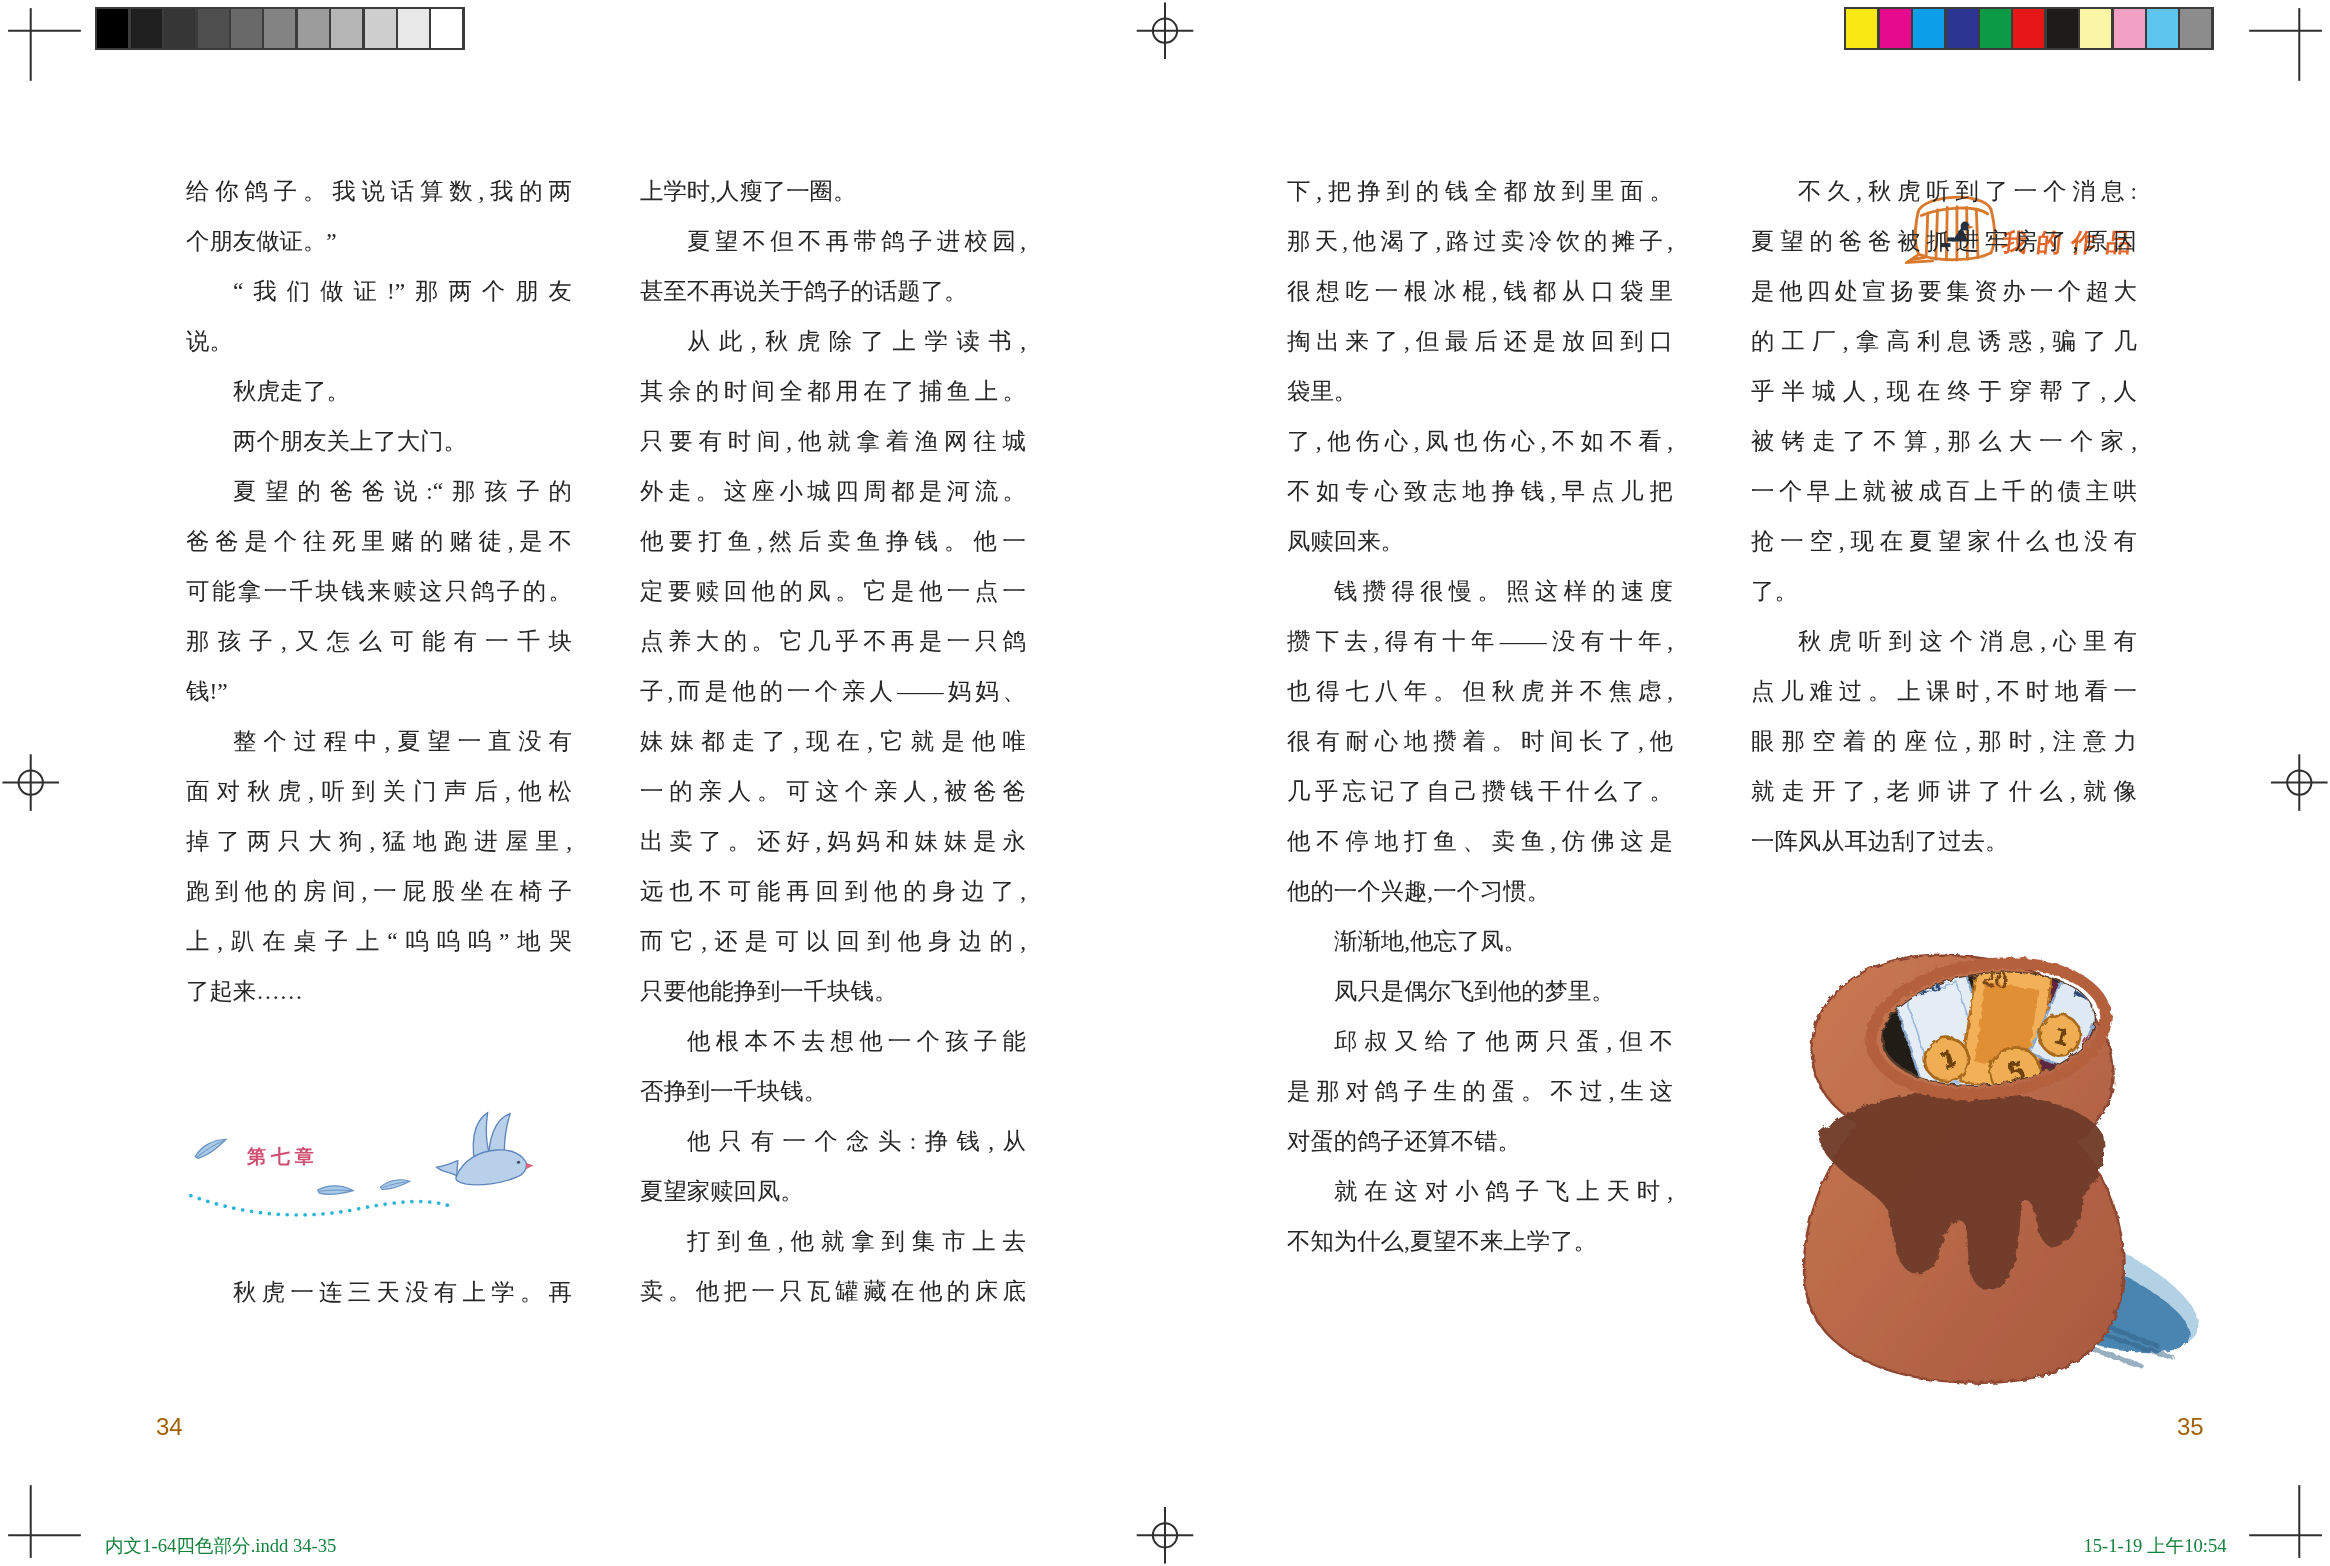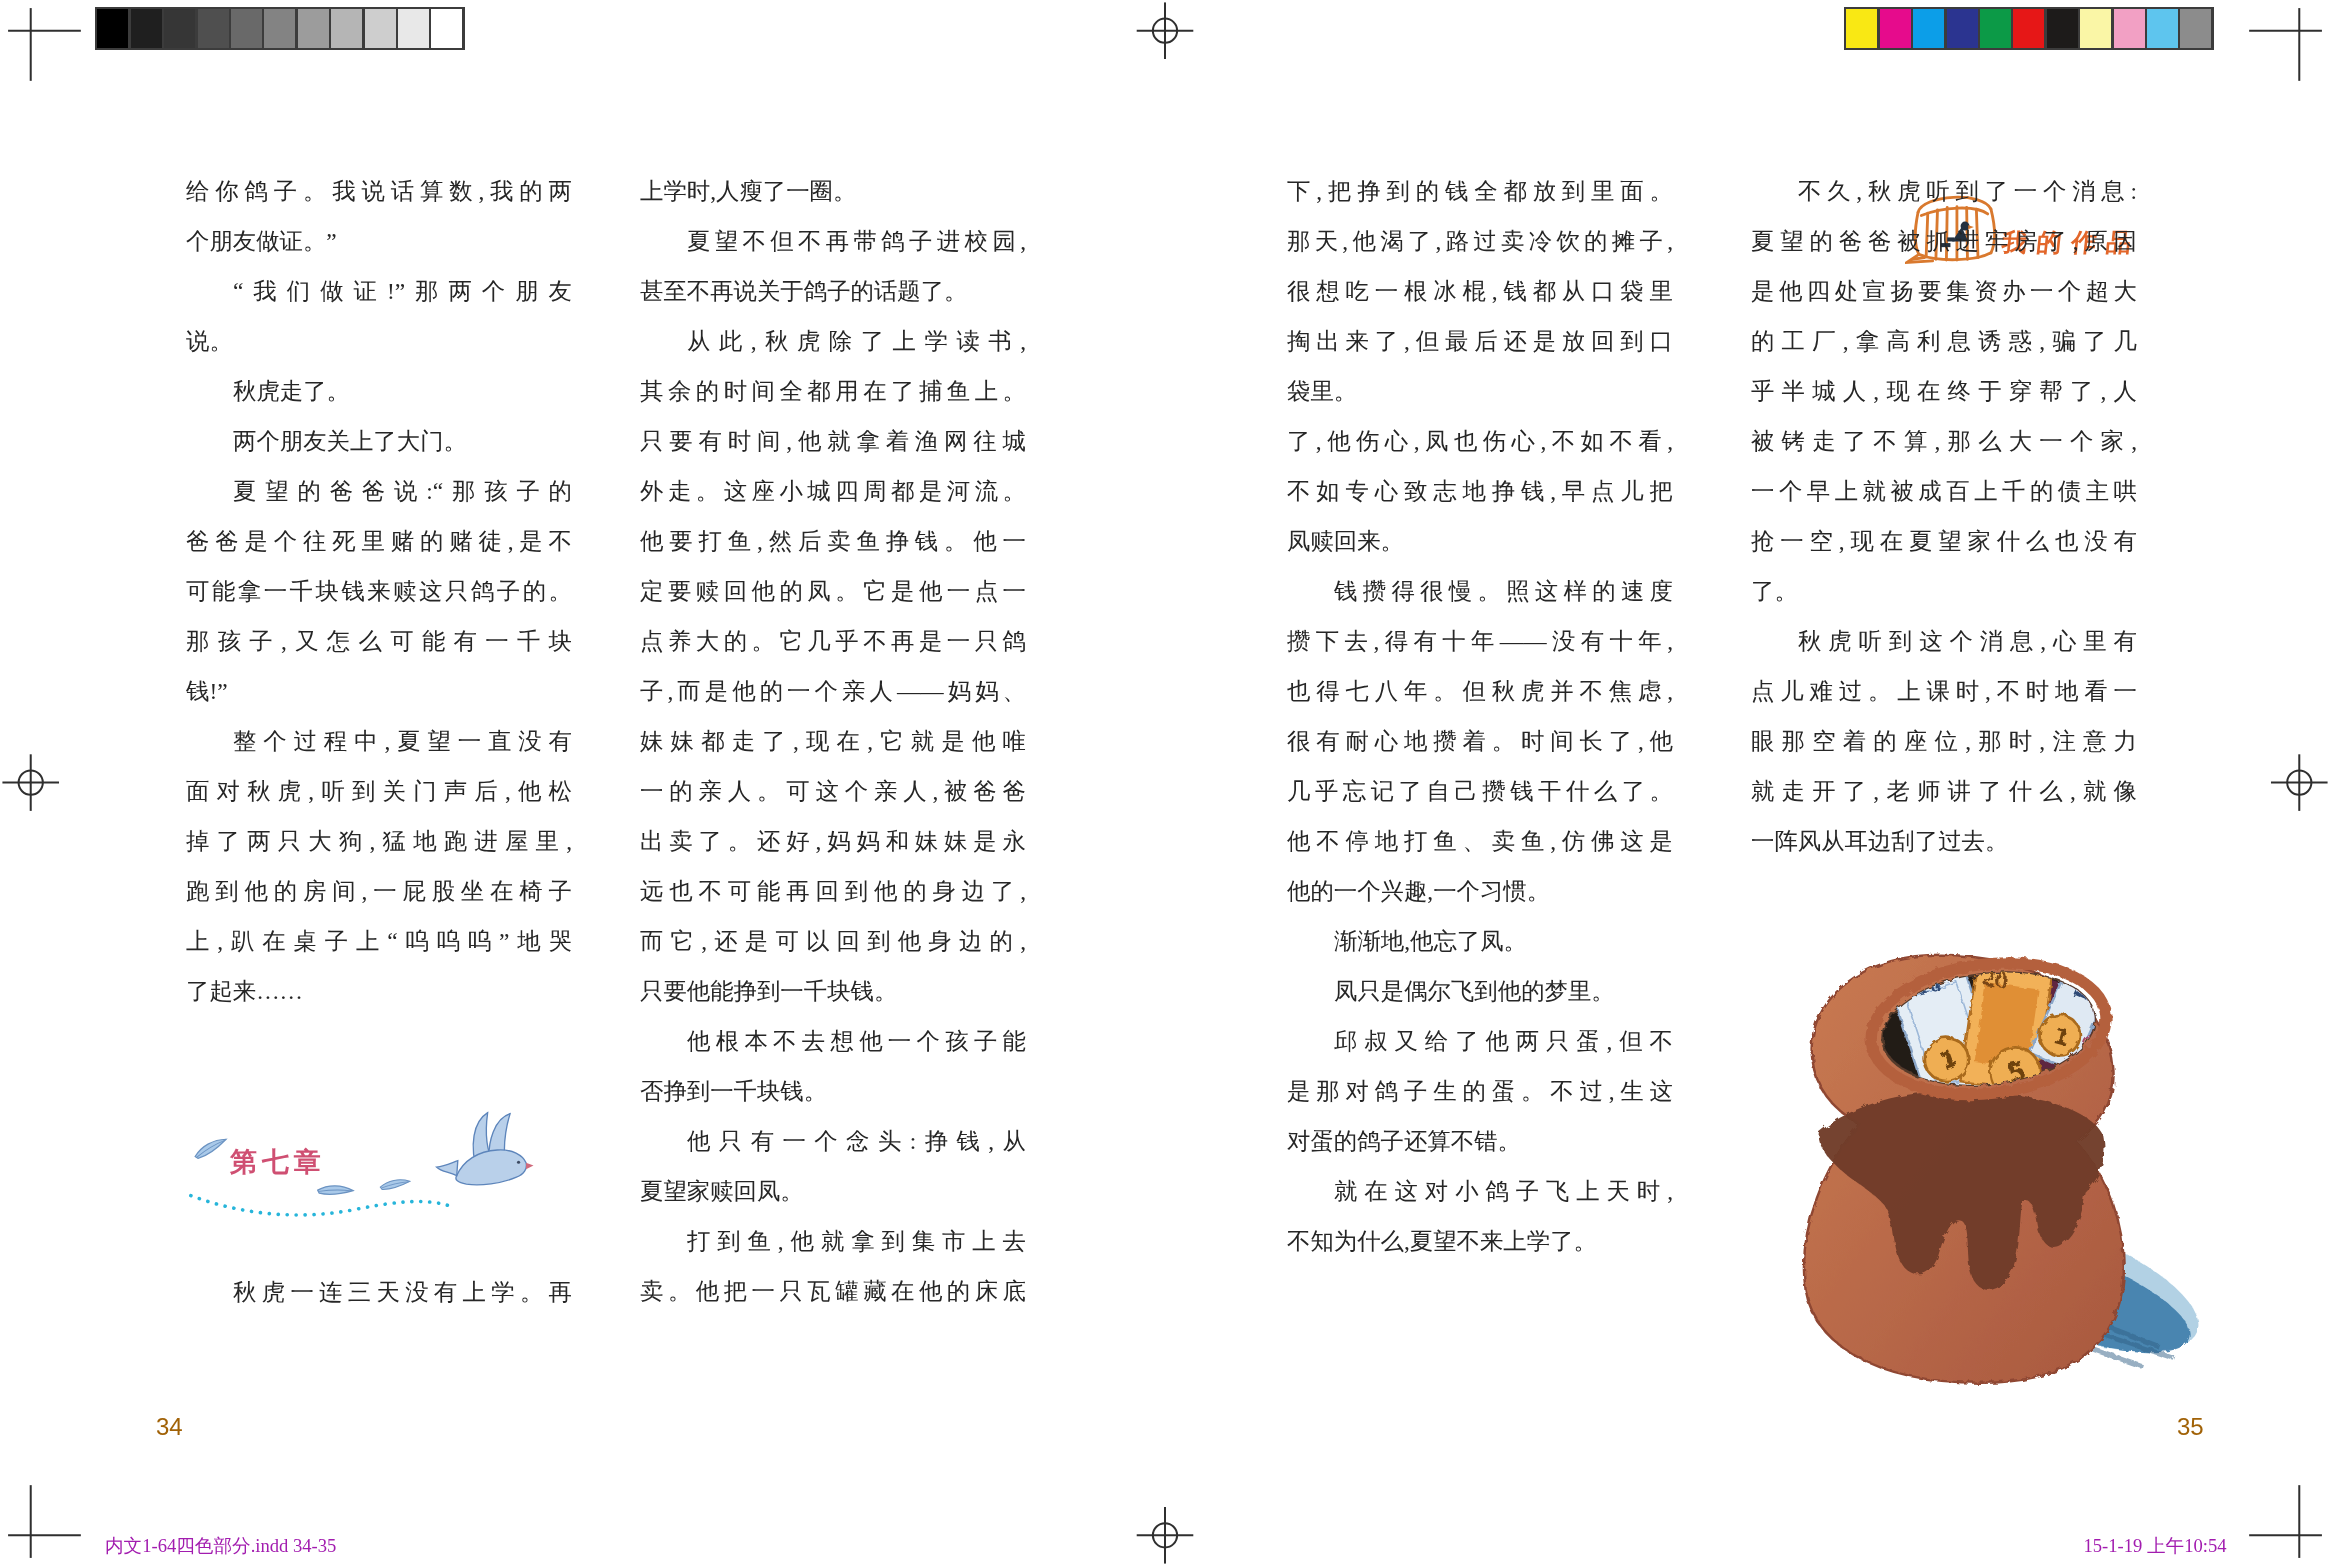--- a/index.html
+++ b/index.html
@@ -23,37 +23,37 @@
   .line.end{text-align-last:left;}
   .line.indent{text-indent:47px;}
   .col-l1{left:186px;}
   .col-l2{left:640px;}
   .col-r1{left:1287px;}
   .col-r2{left:1751px;}
 
   
   .chapter-block{position:relative;height:251px;width:386px;}
   .chapter-art{position:absolute;left:0;top:0;}
-  .chapter-title{position:absolute;left:44px;top:128px;font-size:27px;font-weight:600;
+  .chapter-title{position:absolute;left:61px;top:128px;font-size:19px;font-weight:600;
                  color:#cf4f72;letter-spacing:4.9px;}
 
   
   .logo-cage{position:absolute;left:1905px;top:188px;}
   .logo-label{position:absolute;left:2002px;top:226px;font-size:25px;font-weight:bold;
               color:#e2662a;letter-spacing:9.7px;transform:skewX(-6deg);}
 
   
   .pot{position:absolute;left:1738px;top:938px;}
 
   
   .pgnum{position:absolute;top:1413px;font-size:24px;color:#a16207;
          font-family:"Liberation Sans","DejaVu Sans",sans-serif;}
   .pgnum-left{left:156px;}
   .pgnum-right{left:2177px;}
-  .footer{position:absolute;top:1533px;font-size:18.6px;color:#a21caf;}
+  .footer{position:absolute;top:1533px;font-size:18.6px;color:#15803d;}
   .footer-left{left:105px;}
   .footer-right{left:2054px;width:202px;text-align:center;}
 </style>
 </head>
 <body>
 
 <div class="sheet">
 
   <div class="calbar graybar">
       <div class="swatch" style="background: rgb(0, 0, 0);"></div>

